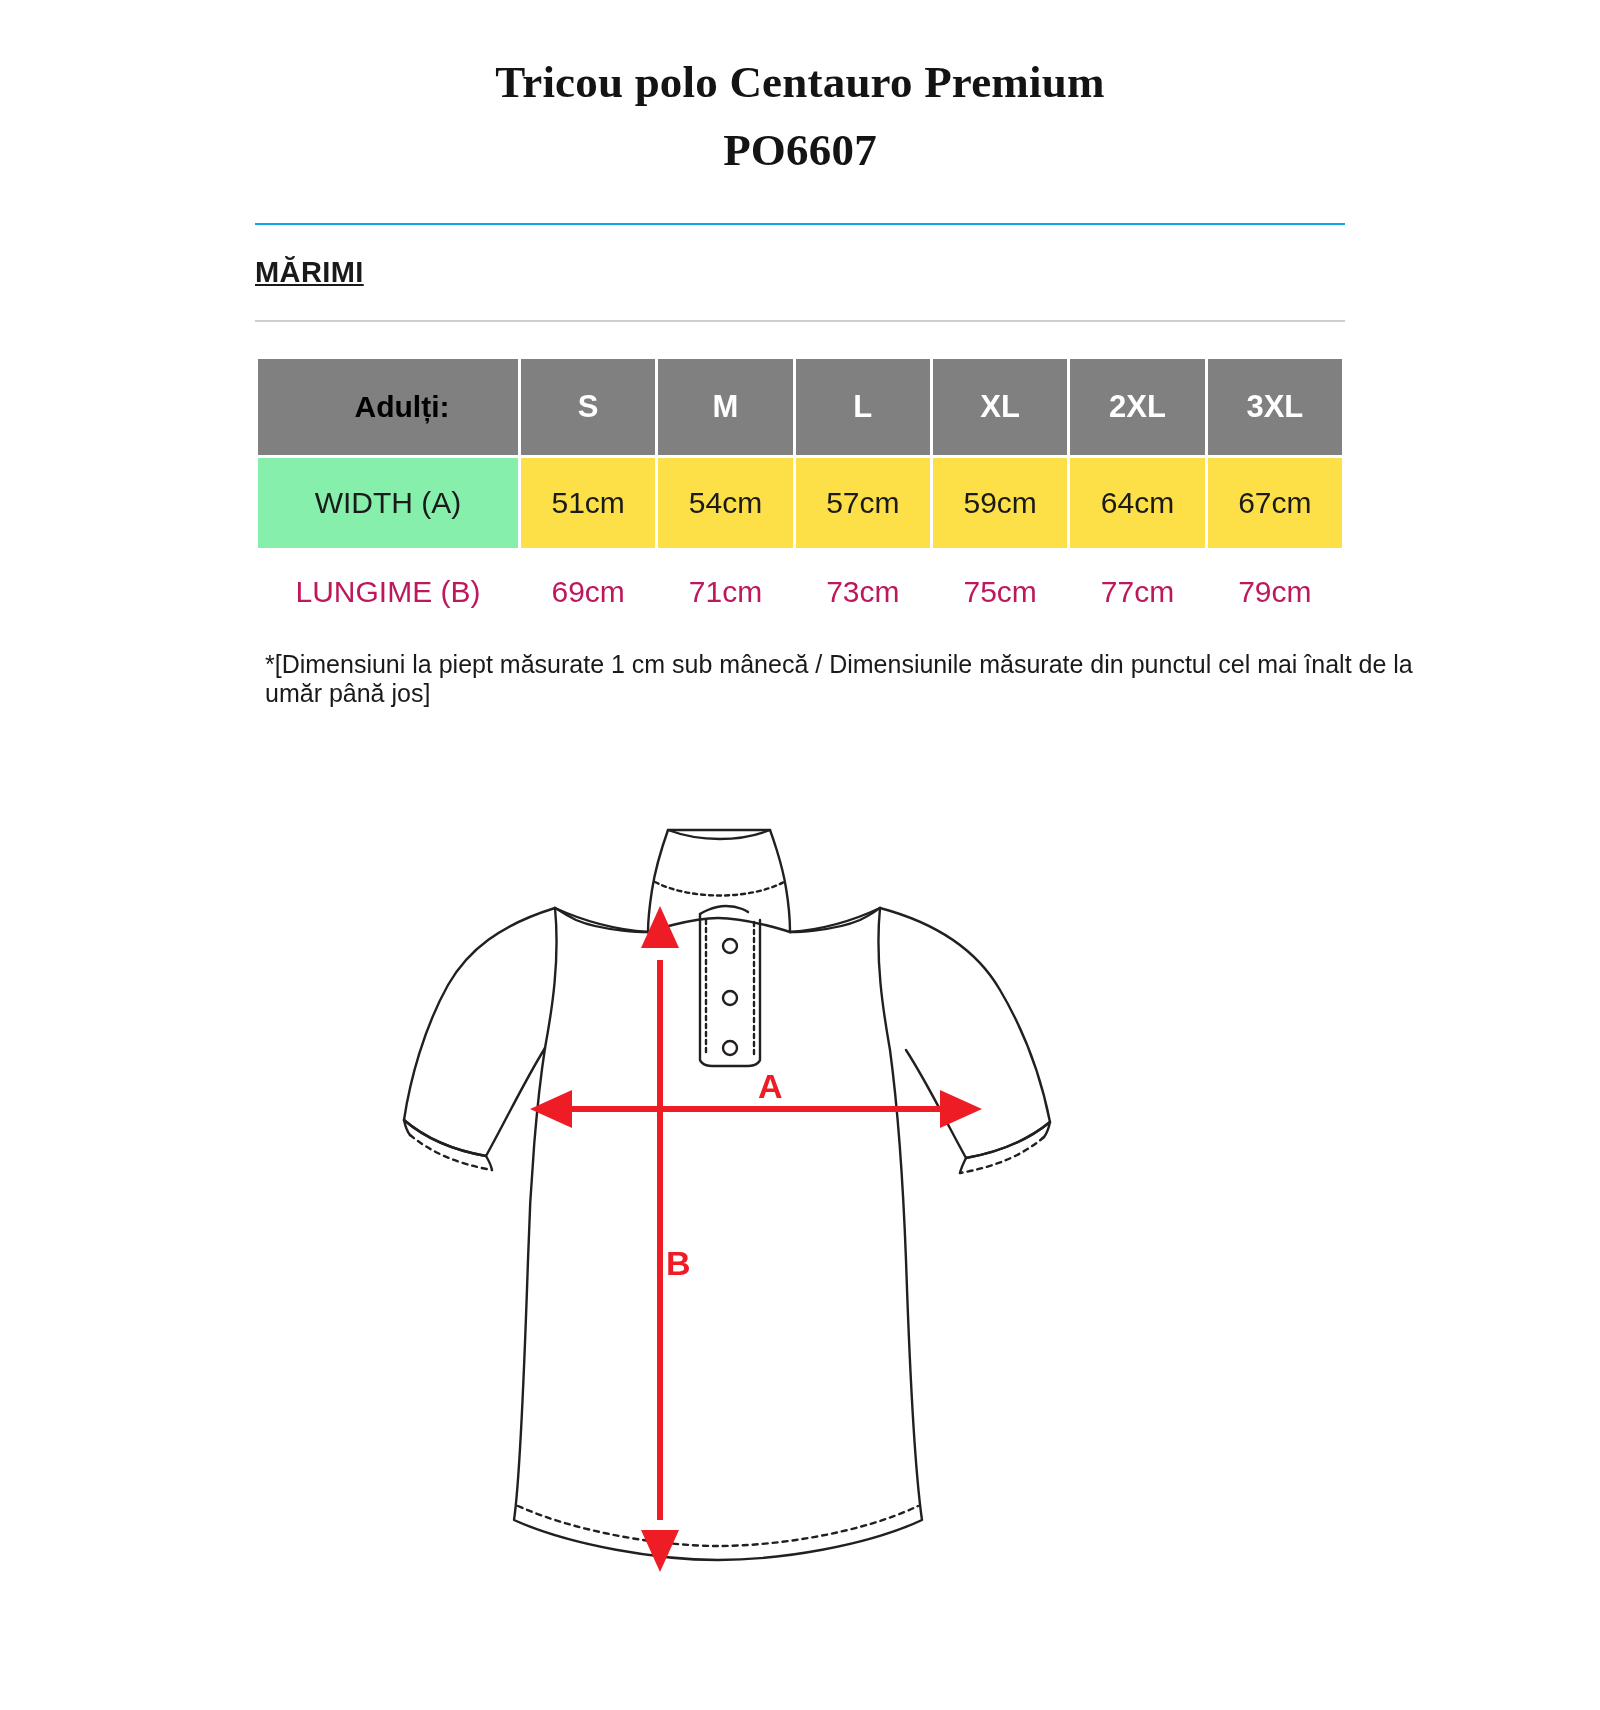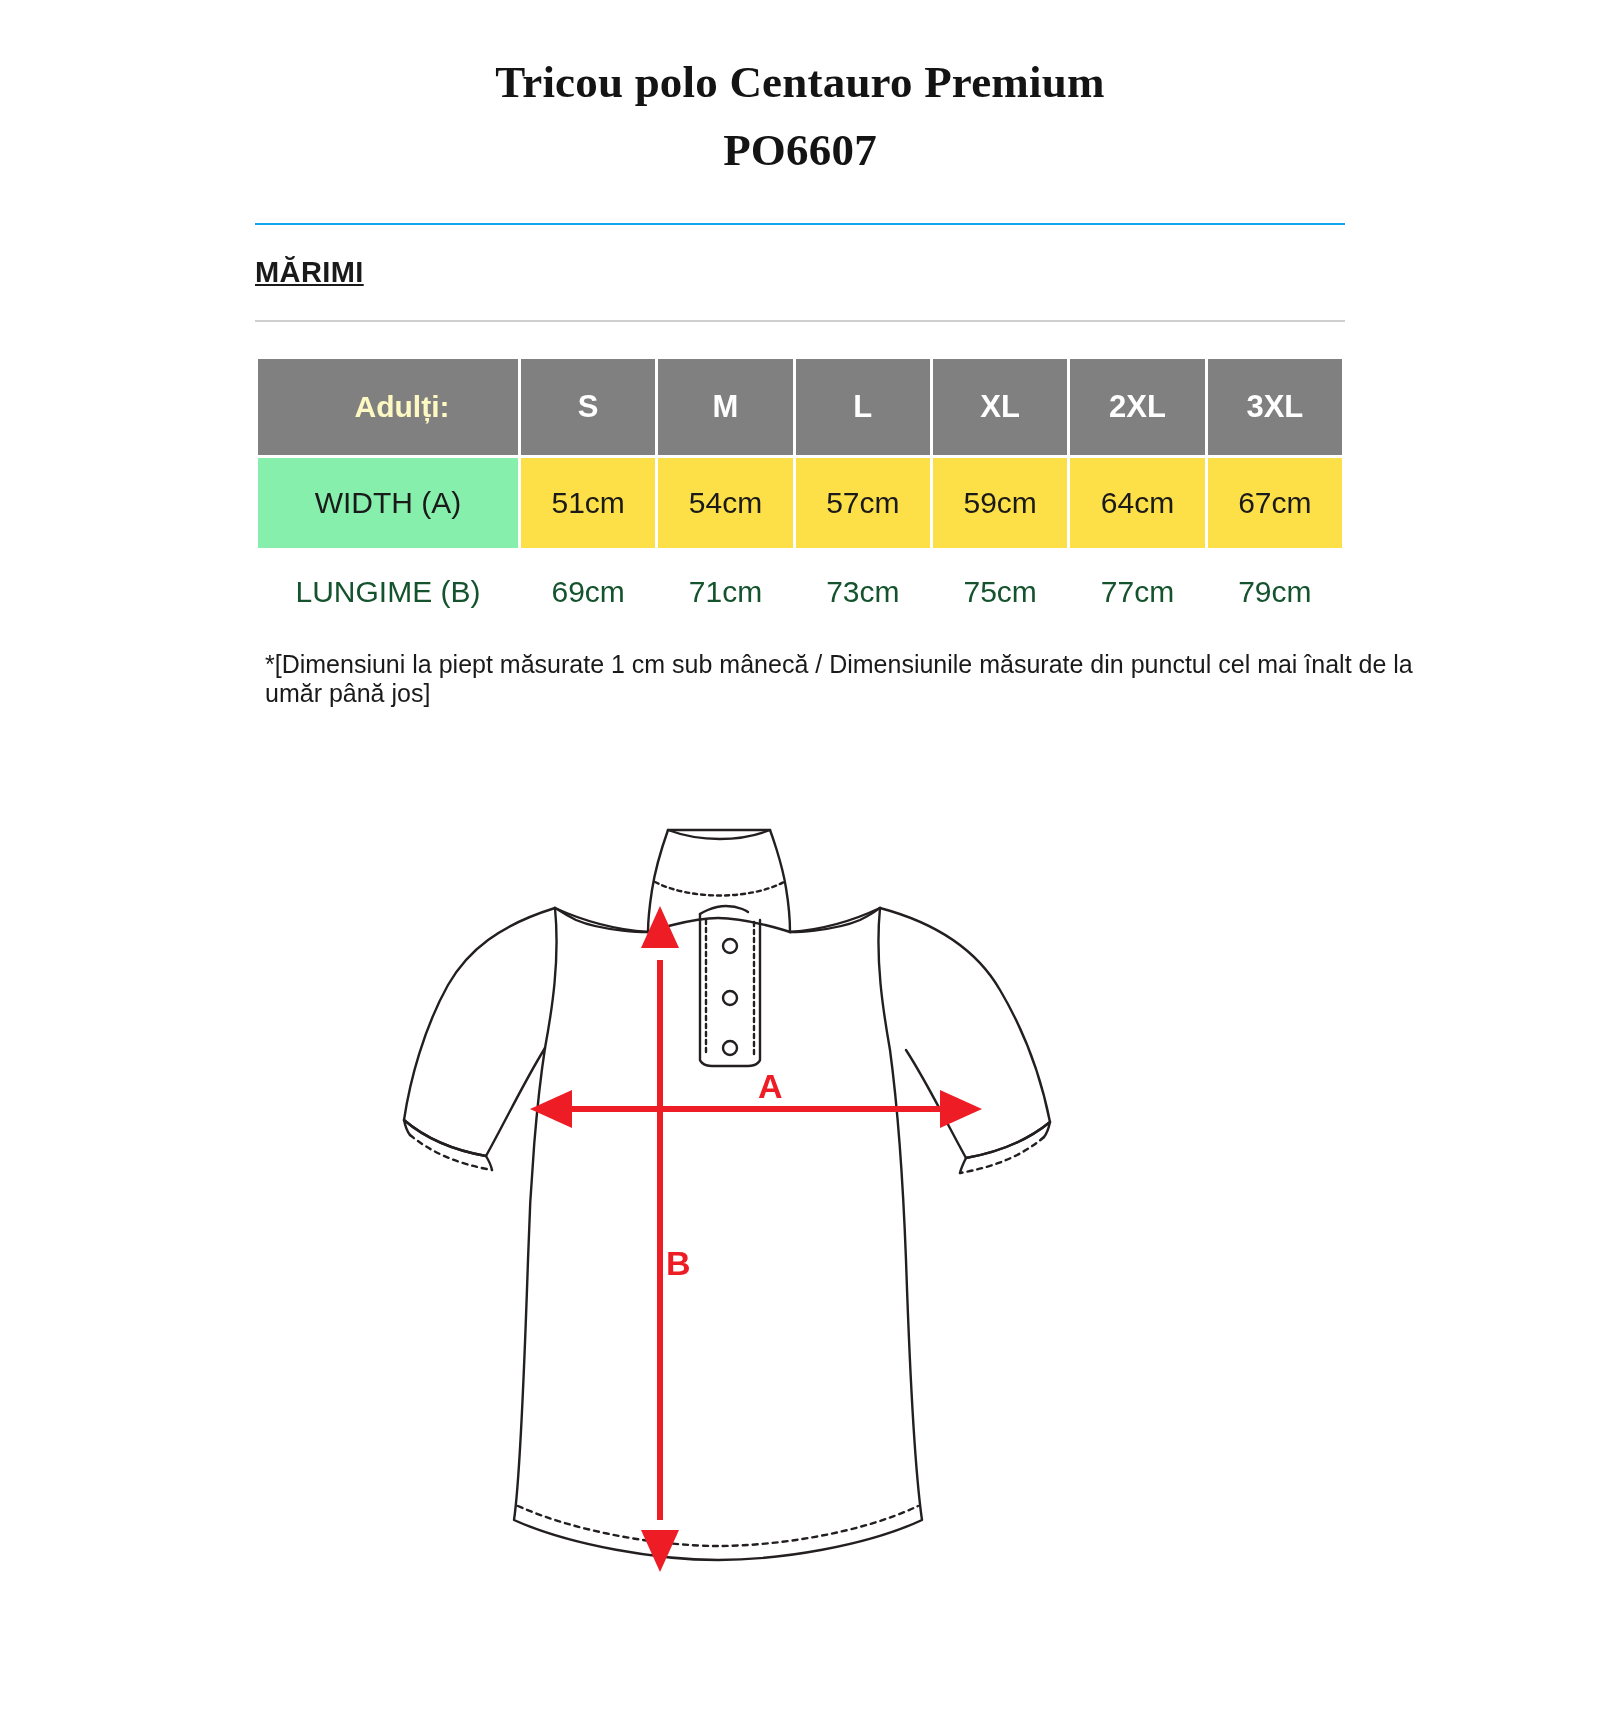--- a/index.html
+++ b/index.html
@@ -62,21 +62,21 @@
   }
   table.sizes th, table.sizes td {
     border: 3px solid #ffffff;
     text-align: center;
     vertical-align: middle;
   }
 
   
   .hdr-label {
     background: #808080;
-    color: #fef9c3;
+    color: #000000;
     font-size: 30px;
     font-weight: bold;
     text-align: left;
     padding: 30px 0 30px 28px;
     width: 232px;
   }
   .hdr-size {
     background: #808080;
     color: #ffffff;
     font-size: 31px;
@@ -93,21 +93,21 @@
     font-weight: normal;
   }
   .row-width td.lbl {
     background: #86efac;
   }
 
   
   .row-len td {
     background: #ffffff;
     font-size: 30px;
-    color: #14532d;
+    color: #be185d;
     padding: 24px 0;
     border: 3px solid #ffffff;
   }
 
   .footnote {
     width: 1160px;
     margin: 14px auto 0 auto;
     font-size: 25px;
     color: #1a1a1a;
     text-align: left;

